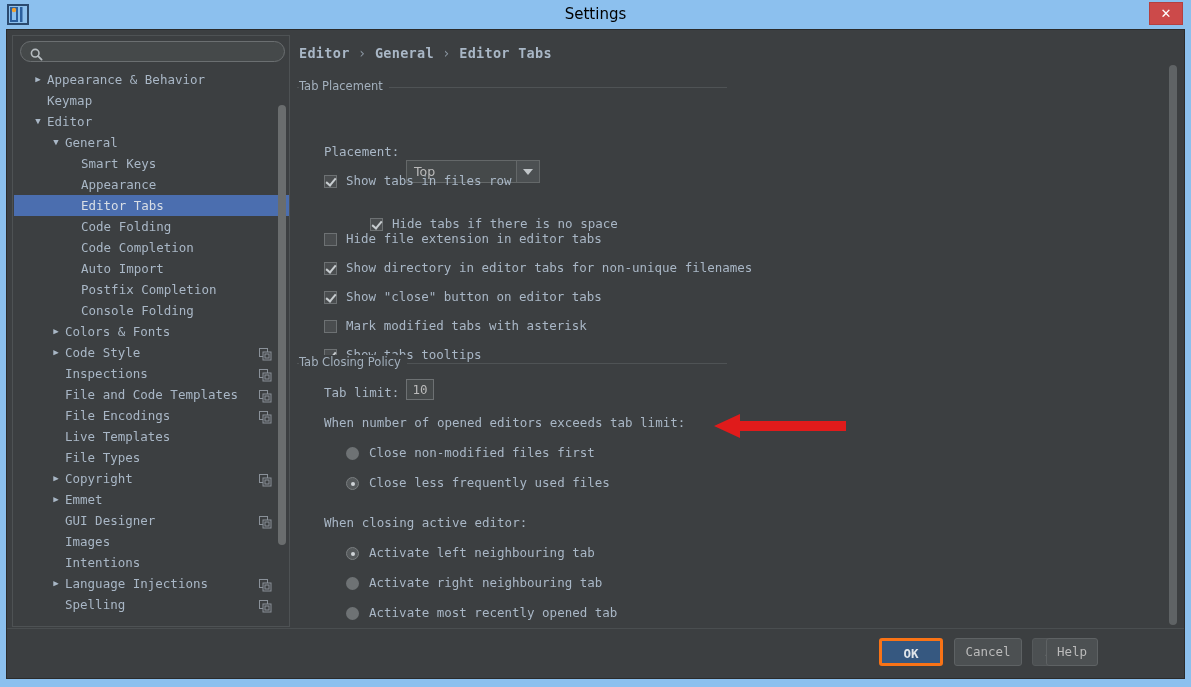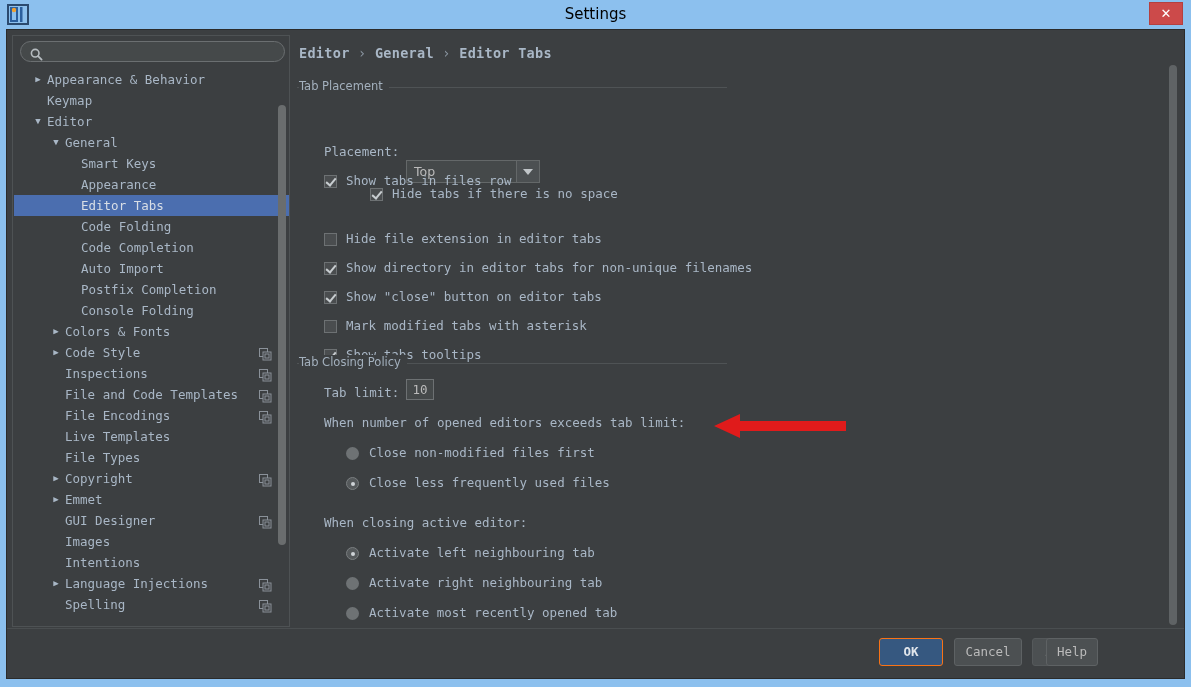--- a/index.html
+++ b/index.html
@@ -338,21 +338,21 @@
     color: #bbbbbb;
     font-family: "DejaVu Sans Mono", monospace;
     font-size: 12.5px;
     text-align: center;
     line-height: 26px;
     cursor: pointer;
   }
   #btn-ok {
     left: 872px; width: 64px;
     background: #365880;
-    border: 1px solid #f97316;
+    border: 3px solid #f97316;
     color: #e0e5ea;
     font-weight: bold;
   }
   #btn-cancel { left: 947px; width: 68px; }
   #btn-apply  { left: 1025px; width: 64px; color: #777b7d; border-color: #55595b; }
   #btn-help   { left: 1039px; width: 52px; }
   .divider-top {
     position: absolute; left: 0; top: 0;
     width: 1177px; height: 1px;
     background: #4a4e50;
@@ -559,21 +559,21 @@
       <div id="placement-label" style="left:30px; top:109px;">Placement:</div>
       <div id="placement-combo" style="left:112px; top:103px;">
         <div id="placement-value">Top</div>
         <div id="placement-arrow-btn">
           <span class="chev"></span>
         </div>
       </div>
 
       <div id="checkbox-list">
           <div class="opt-row" style="left: 30px; top: 138px;"><span class="cb checked"></span><span>Show tabs in files row</span></div>
-          <div class="opt-row" style="left: 40px; top: 151px; padding-left: 36px;"><span class="cb checked"></span><span>Hide tabs if there is no space</span></div>
+          <div class="opt-row" style="left: 40px; top: 181px; padding-left: 36px;"><span class="cb checked"></span><span>Hide tabs if there is no space</span></div>
           <div class="opt-row" style="left: 30px; top: 196px;"><span class="cb"></span><span>Hide file extension in editor tabs</span></div>
           <div class="opt-row" style="left: 30px; top: 225px;"><span class="cb checked"></span><span>Show directory in editor tabs for non-unique filenames</span></div>
           <div class="opt-row" style="left: 30px; top: 254px;"><span class="cb checked"></span><span>Show "close" button on editor tabs</span></div>
           <div class="opt-row" style="left: 30px; top: 283px;"><span class="cb"></span><span>Mark modified tabs with asterisk</span></div>
           <div class="opt-row" style="left: 30px; top: 312px;"><span class="cb checked"></span><span>Show tabs tooltips</span></div>
         </div>
 
       <div class="group" style="top:320px;">
         <div class="group-line"></div>
         <div class="group-title">Tab Closing Policy</div>

